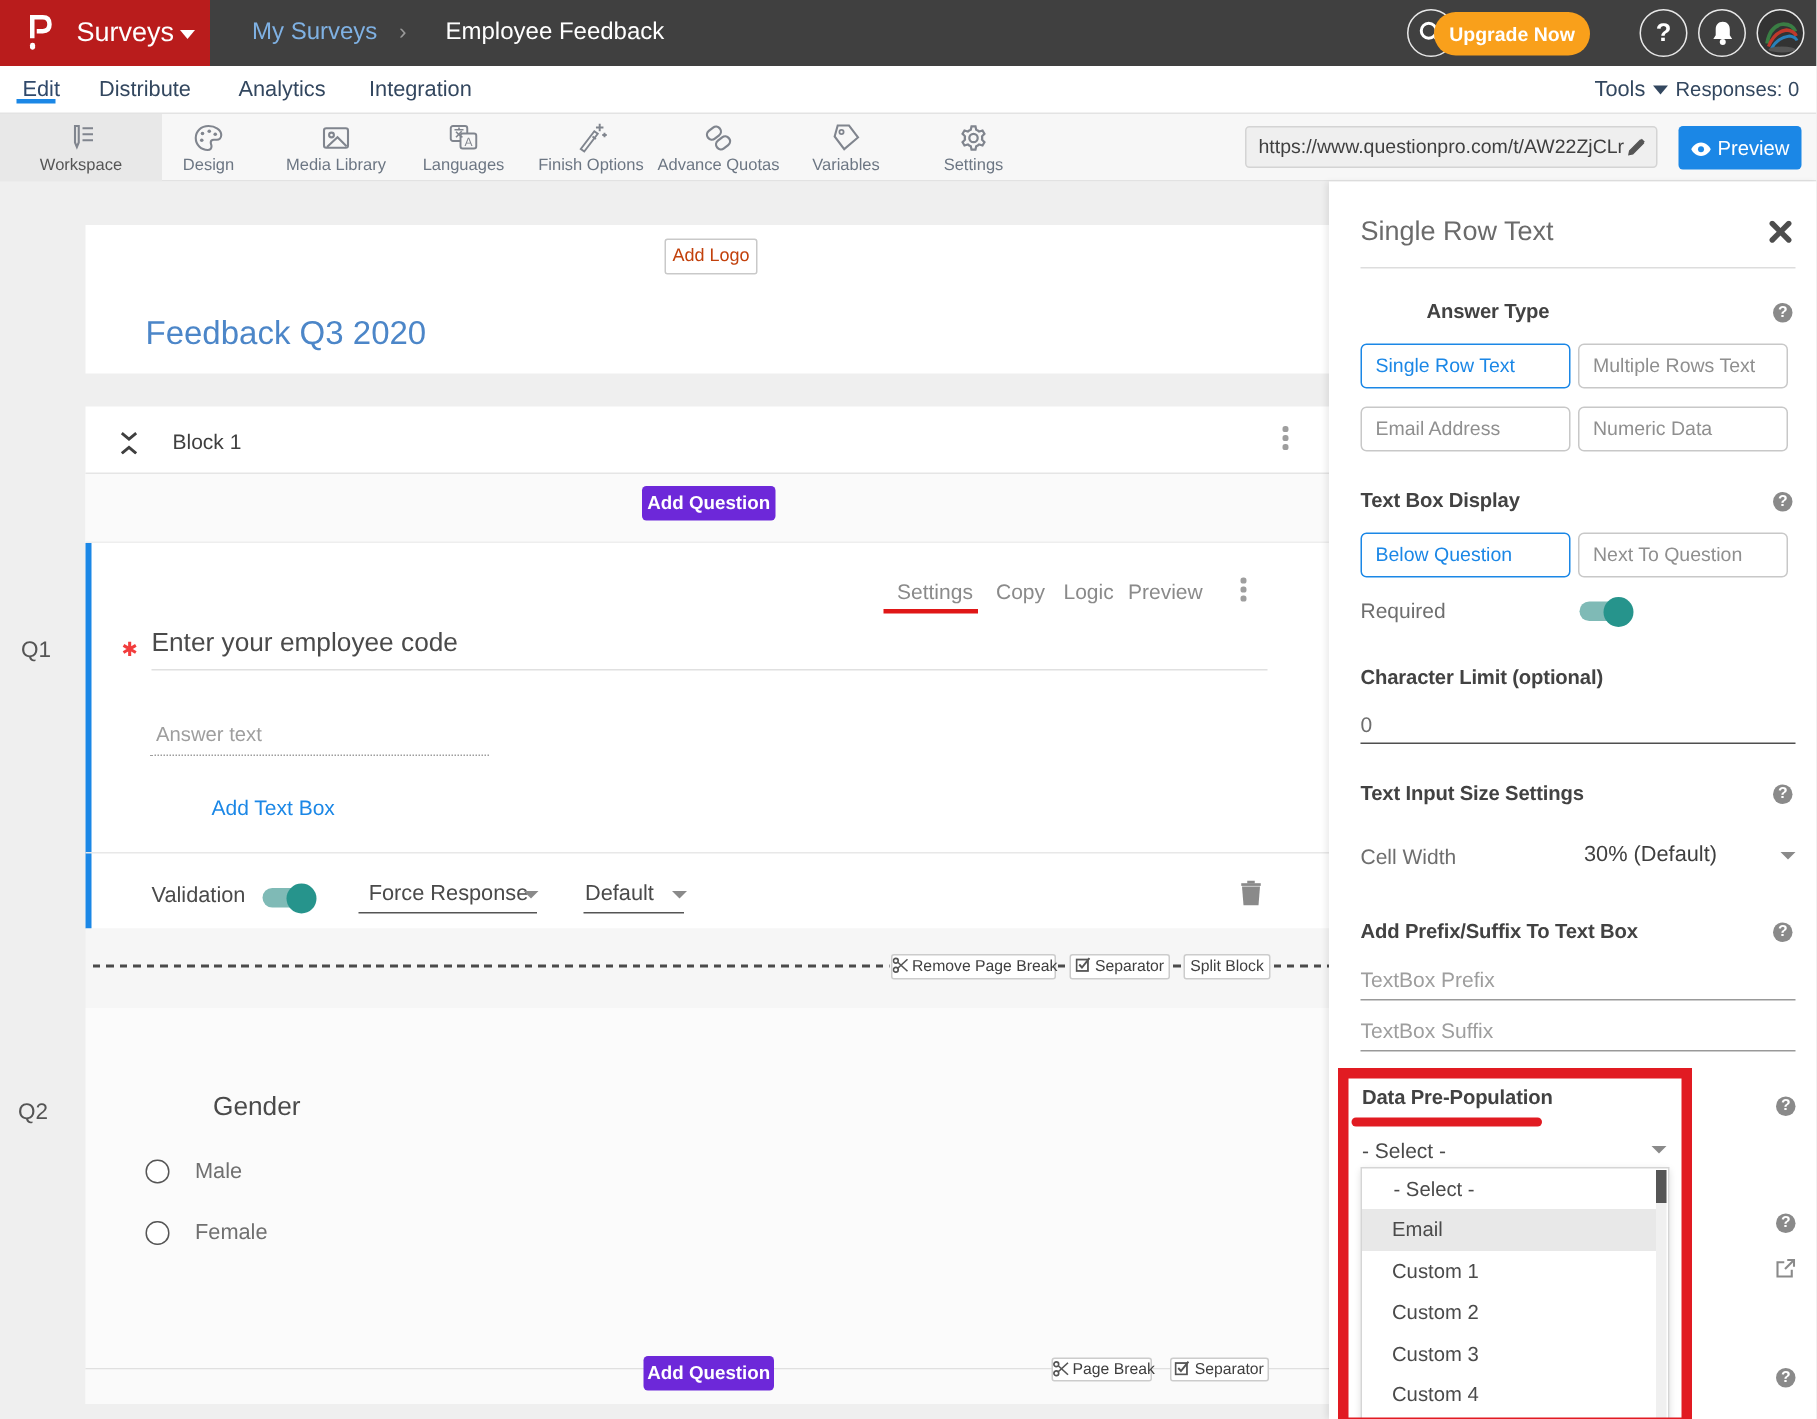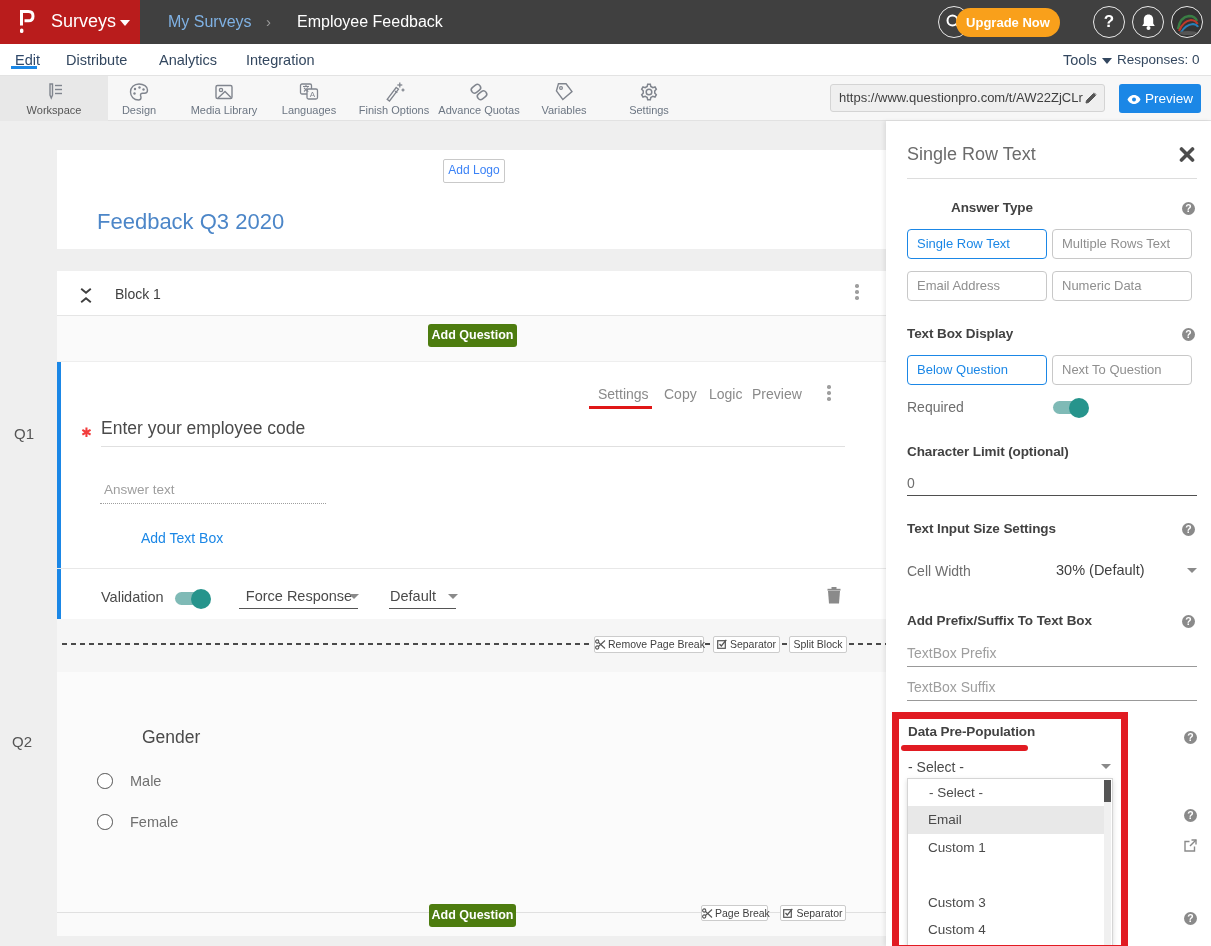--- a/index.html
+++ b/index.html
@@ -33,29 +33,29 @@
 .tool svg { position:absolute; top:5px; left:50%; margin-left:-11px; }
 #tool0 { left:11px; width:86px; }
 #tool0.sel { left:0; width:108px; background:#E8E8E8; }
 #urlbox { position:absolute; left:830px; top:8px; width:275px; height:28px; background:#EFEFEF; border:1px solid #d4d4d4; border-radius:3px; font-size:13px; color:#3f3f3f; line-height:25px; padding-left:8px; white-space:nowrap; overflow:hidden; }
 #previewbtn { position:absolute; left:1119px; top:8px; width:82px; height:29px; background:#1B87E6; border-radius:3px; color:#fff; font-size:13.5px; text-align:center; line-height:29px; }
 
 
 #content { position:absolute; left:0; top:121px; width:1211px; height:825px; background:#EFEFEF; }
 .qlabel { position:absolute; font-size:15px; color:#555; }
 #card1 { position:absolute; left:57px; top:150px; width:831px; height:99px; background:#fff; }
-#addlogo { position:absolute; left:443px; top:159px; width:62px; height:24px; border:1px solid #c9c9c9; border-radius:2px; background:#fff; font-size:12px; color:#3b82f6; text-align:center; line-height:21px; }
+#addlogo { position:absolute; left:443px; top:159px; width:62px; height:24px; border:1px solid #c9c9c9; border-radius:2px; background:#fff; font-size:12px; color:#c2410c; text-align:center; line-height:21px; }
 #title { position:absolute; left:97px; top:209px; font-size:22px; color:#4C86C8; }
 #card2 { position:absolute; left:57px; top:271px; width:831px; height:348px; background:#fff; }
 #blockhdr { position:absolute; left:0; top:0; width:831px; height:45px; border-bottom:1px solid #e5e5e5; }
 #block1txt { position:absolute; left:58px; top:15px; font-size:14px; color:#3f3f3f; }
 .kebab { position:absolute; width:4px; }
 .kebab i { display:block; width:3.5px; height:3.5px; border-radius:50%; background:#9e9e9e; margin-bottom:2.5px; }
 #addqstrip { position:absolute; left:0; top:45px; width:831px; height:46px; background:#FAFAFA; border-bottom:1px solid #eee; }
-.addqbtn { position:absolute; background:#4d7c0f; color:#fff; font-weight:bold; font-size:12.5px; text-align:center; border-radius:3px; }
+.addqbtn { position:absolute; background:#6d28d9; color:#fff; font-weight:bold; font-size:12.5px; text-align:center; border-radius:3px; }
 #q1area { position:absolute; left:0; top:91px; width:831px; height:257px; background:#fff; border-left:4px solid #1B87E6; }
 .tab { position:absolute; top:115px; font-size:14px; color:#8a8a8a; }
 #redtab { position:absolute; left:593px; top:145px; width:59px; height:3px; background:#E01717; }
 #q1star { position:absolute; left:81px; top:425px; color:#F23C3C; font-size:13px; }
 #q1text { position:absolute; left:101px; top:418px; font-size:17.5px; color:#4a4a4a; }
 #q1line { position:absolute; left:101px; top:446px; width:744px; height:1px; background:#e0e0e0; }
 #anstext { position:absolute; left:104px; top:482px; font-size:13.5px; color:#9e9e9e; }
 #ansline { position:absolute; left:100px; top:503px; width:226px; border-bottom:1px dotted #9e9e9e; }
 #addtb { position:absolute; left:141px; top:530px; font-size:14px; color:#1B87E6;text-align:center; }
 #valtxt { position:absolute; left:101px; top:220px; font-size:14.5px; color:#4a4a4a; }
@@ -384,20 +384,21 @@
 
 <div class="sbhead" style="left:908px;top:724px;">Data Pre-Population</div>
 <div class="qmark" style="left:1184px;top:731px;">?</div>
 <div id="redul"></div>
 <div class="sb" style="left:908px;top:759px;font-size:14px;color:#4a4a4a;">- Select -</div>
 <div class="dcaret" style="left:1101px;top:764px;"></div>
 <div id="ddlist">
   <div class="ddrow" style="top:0px;padding-left:21px;">- Select -</div>
   <div class="ddrow" style="top:27px;background:#E8E8E8;padding-left:20px;">Email</div>
   <div class="ddrow" style="top:55px;padding-left:20px;">Custom 1</div>
+  <div class="ddrow" style="top:82px;padding-left:20px;">Custom 2</div>
   <div class="ddrow" style="top:110px;padding-left:20px;">Custom 3</div>
   <div class="ddrow" style="top:137px;padding-left:20px;">Custom 4</div>
   <div id="ddscroll"></div>
   <div id="ddthumb"></div>
 </div>
 <div id="redbox"></div>
 <div class="qmark" style="left:1184px;top:809px;">?</div>
 <svg class="abs" style="left:1184px;top:839px" width="13" height="13" viewBox="0 0 13 13">
     <g fill="none" stroke="#8a8a8a" stroke-width="1.4">
       <path d="M10.5 7.5 L10.5 12 L1 12 L1 2.5 L5.5 2.5"></path>

